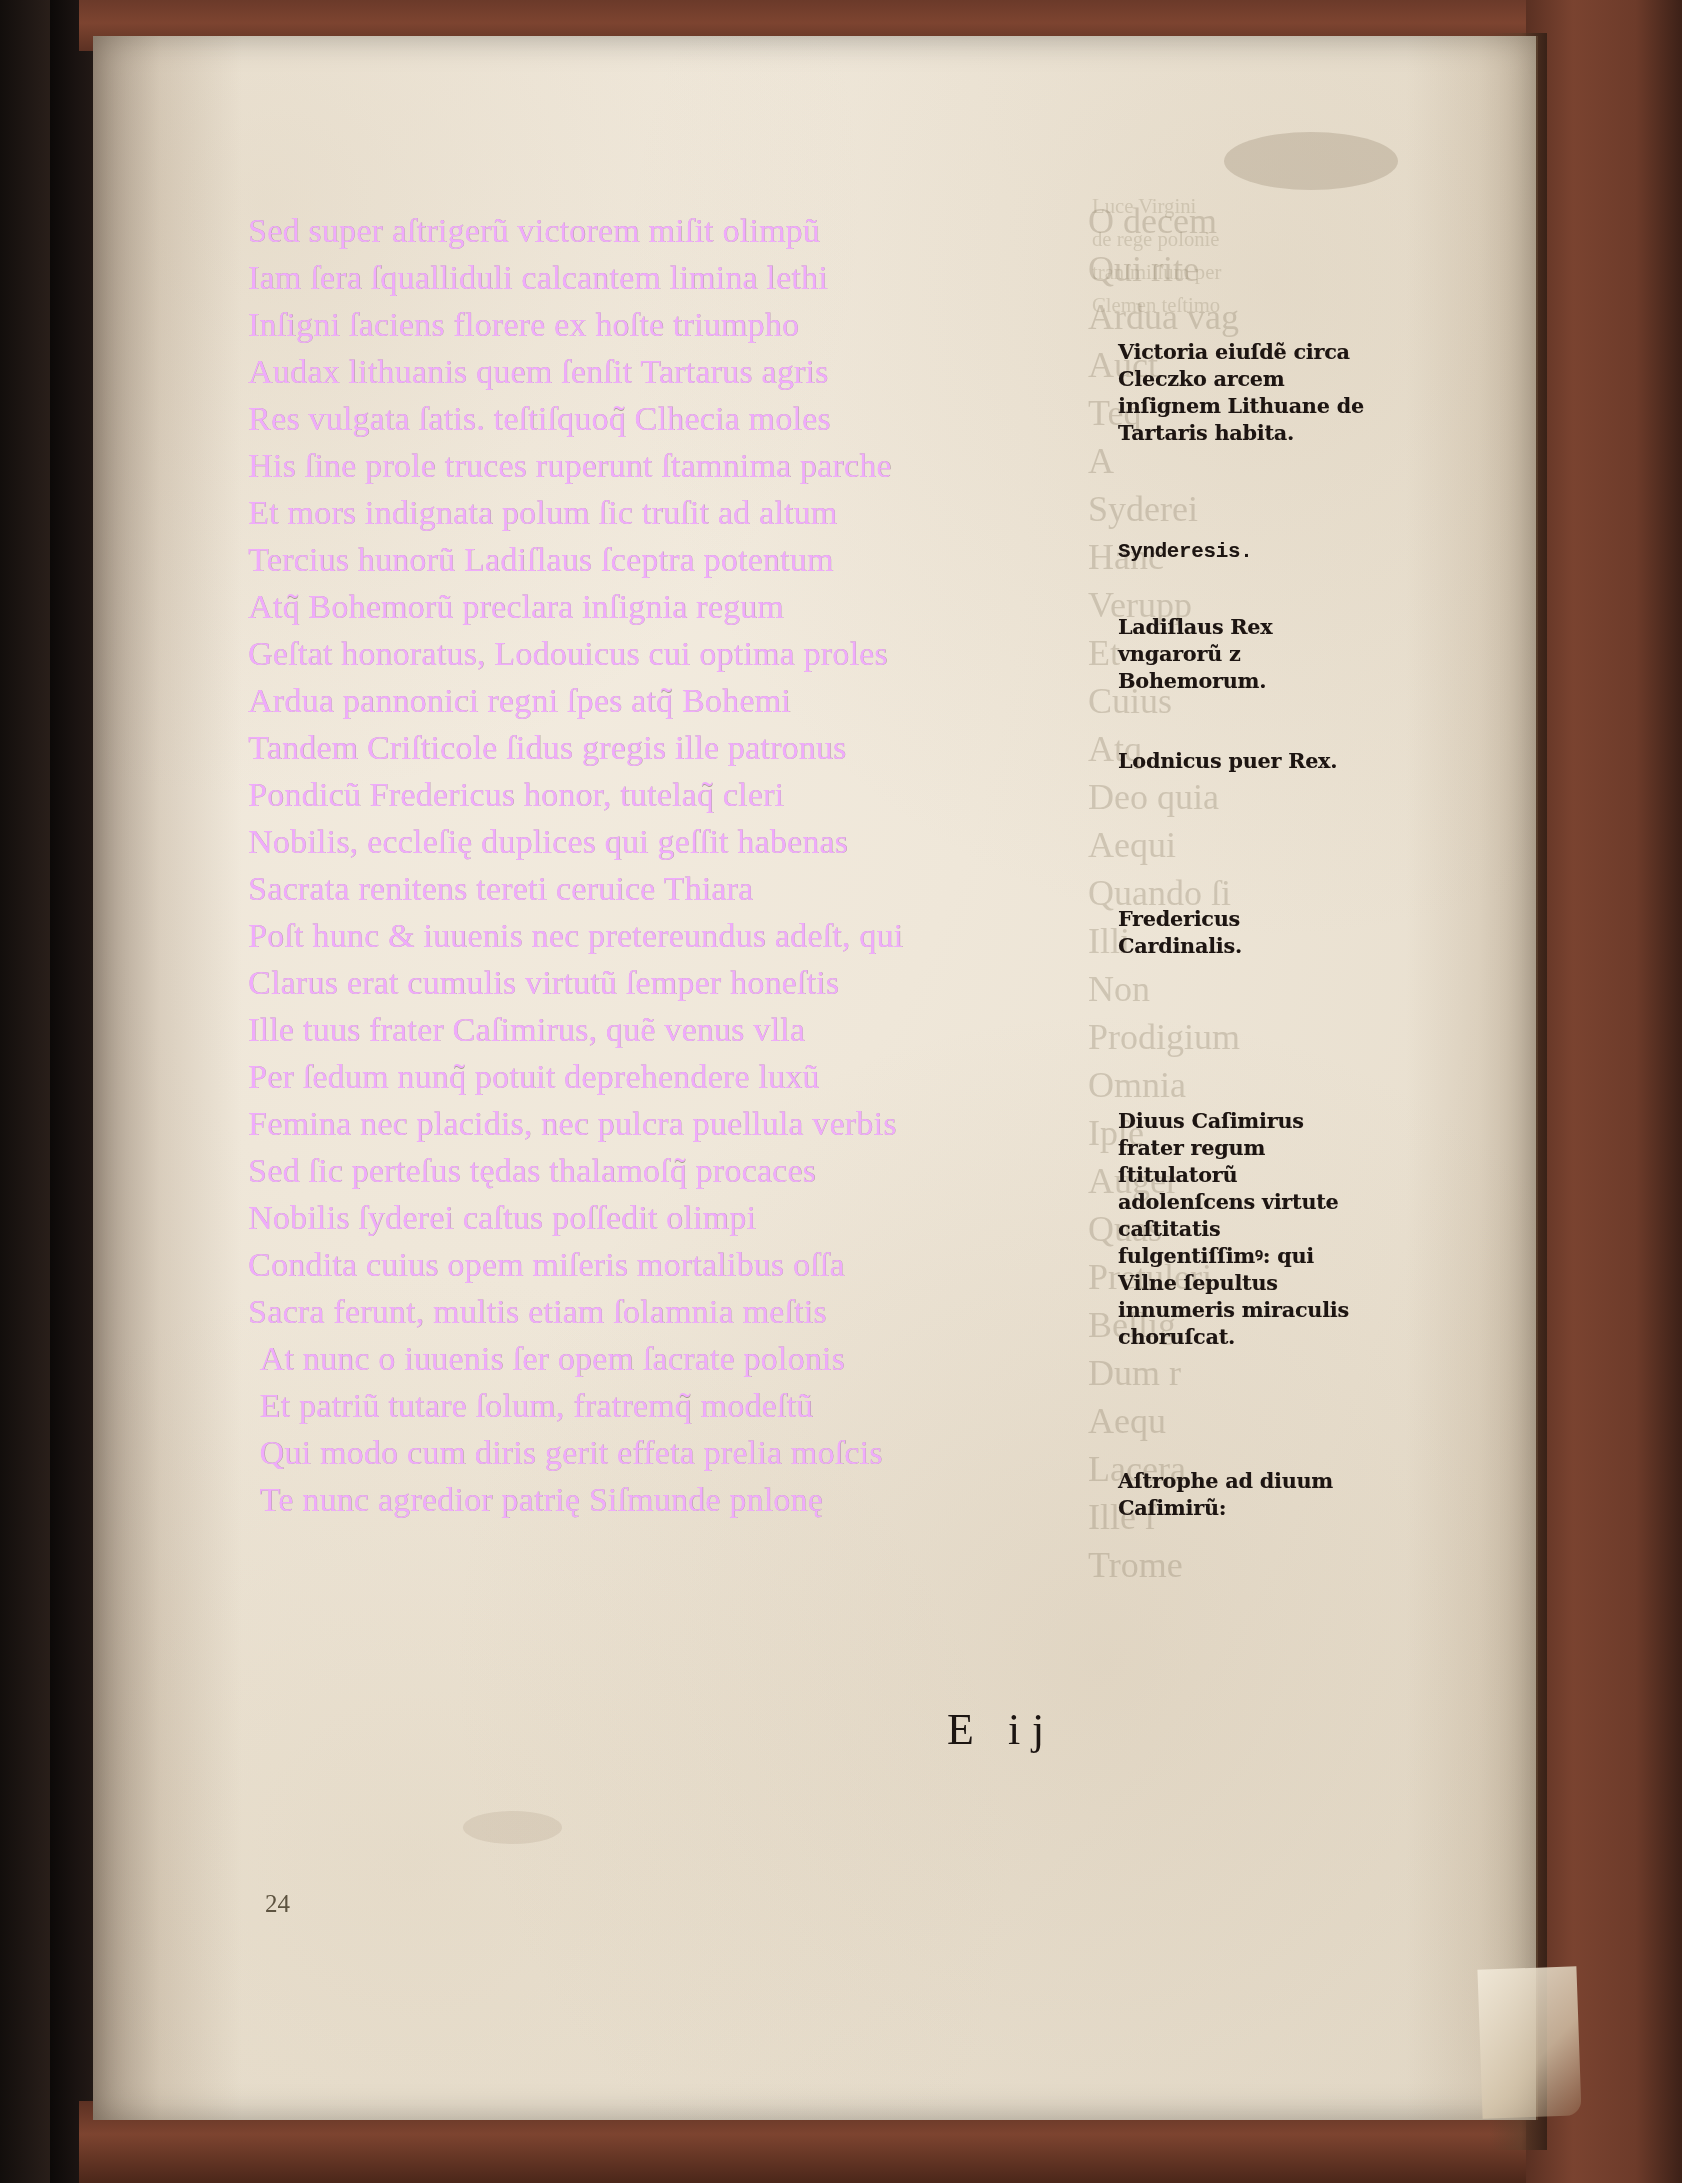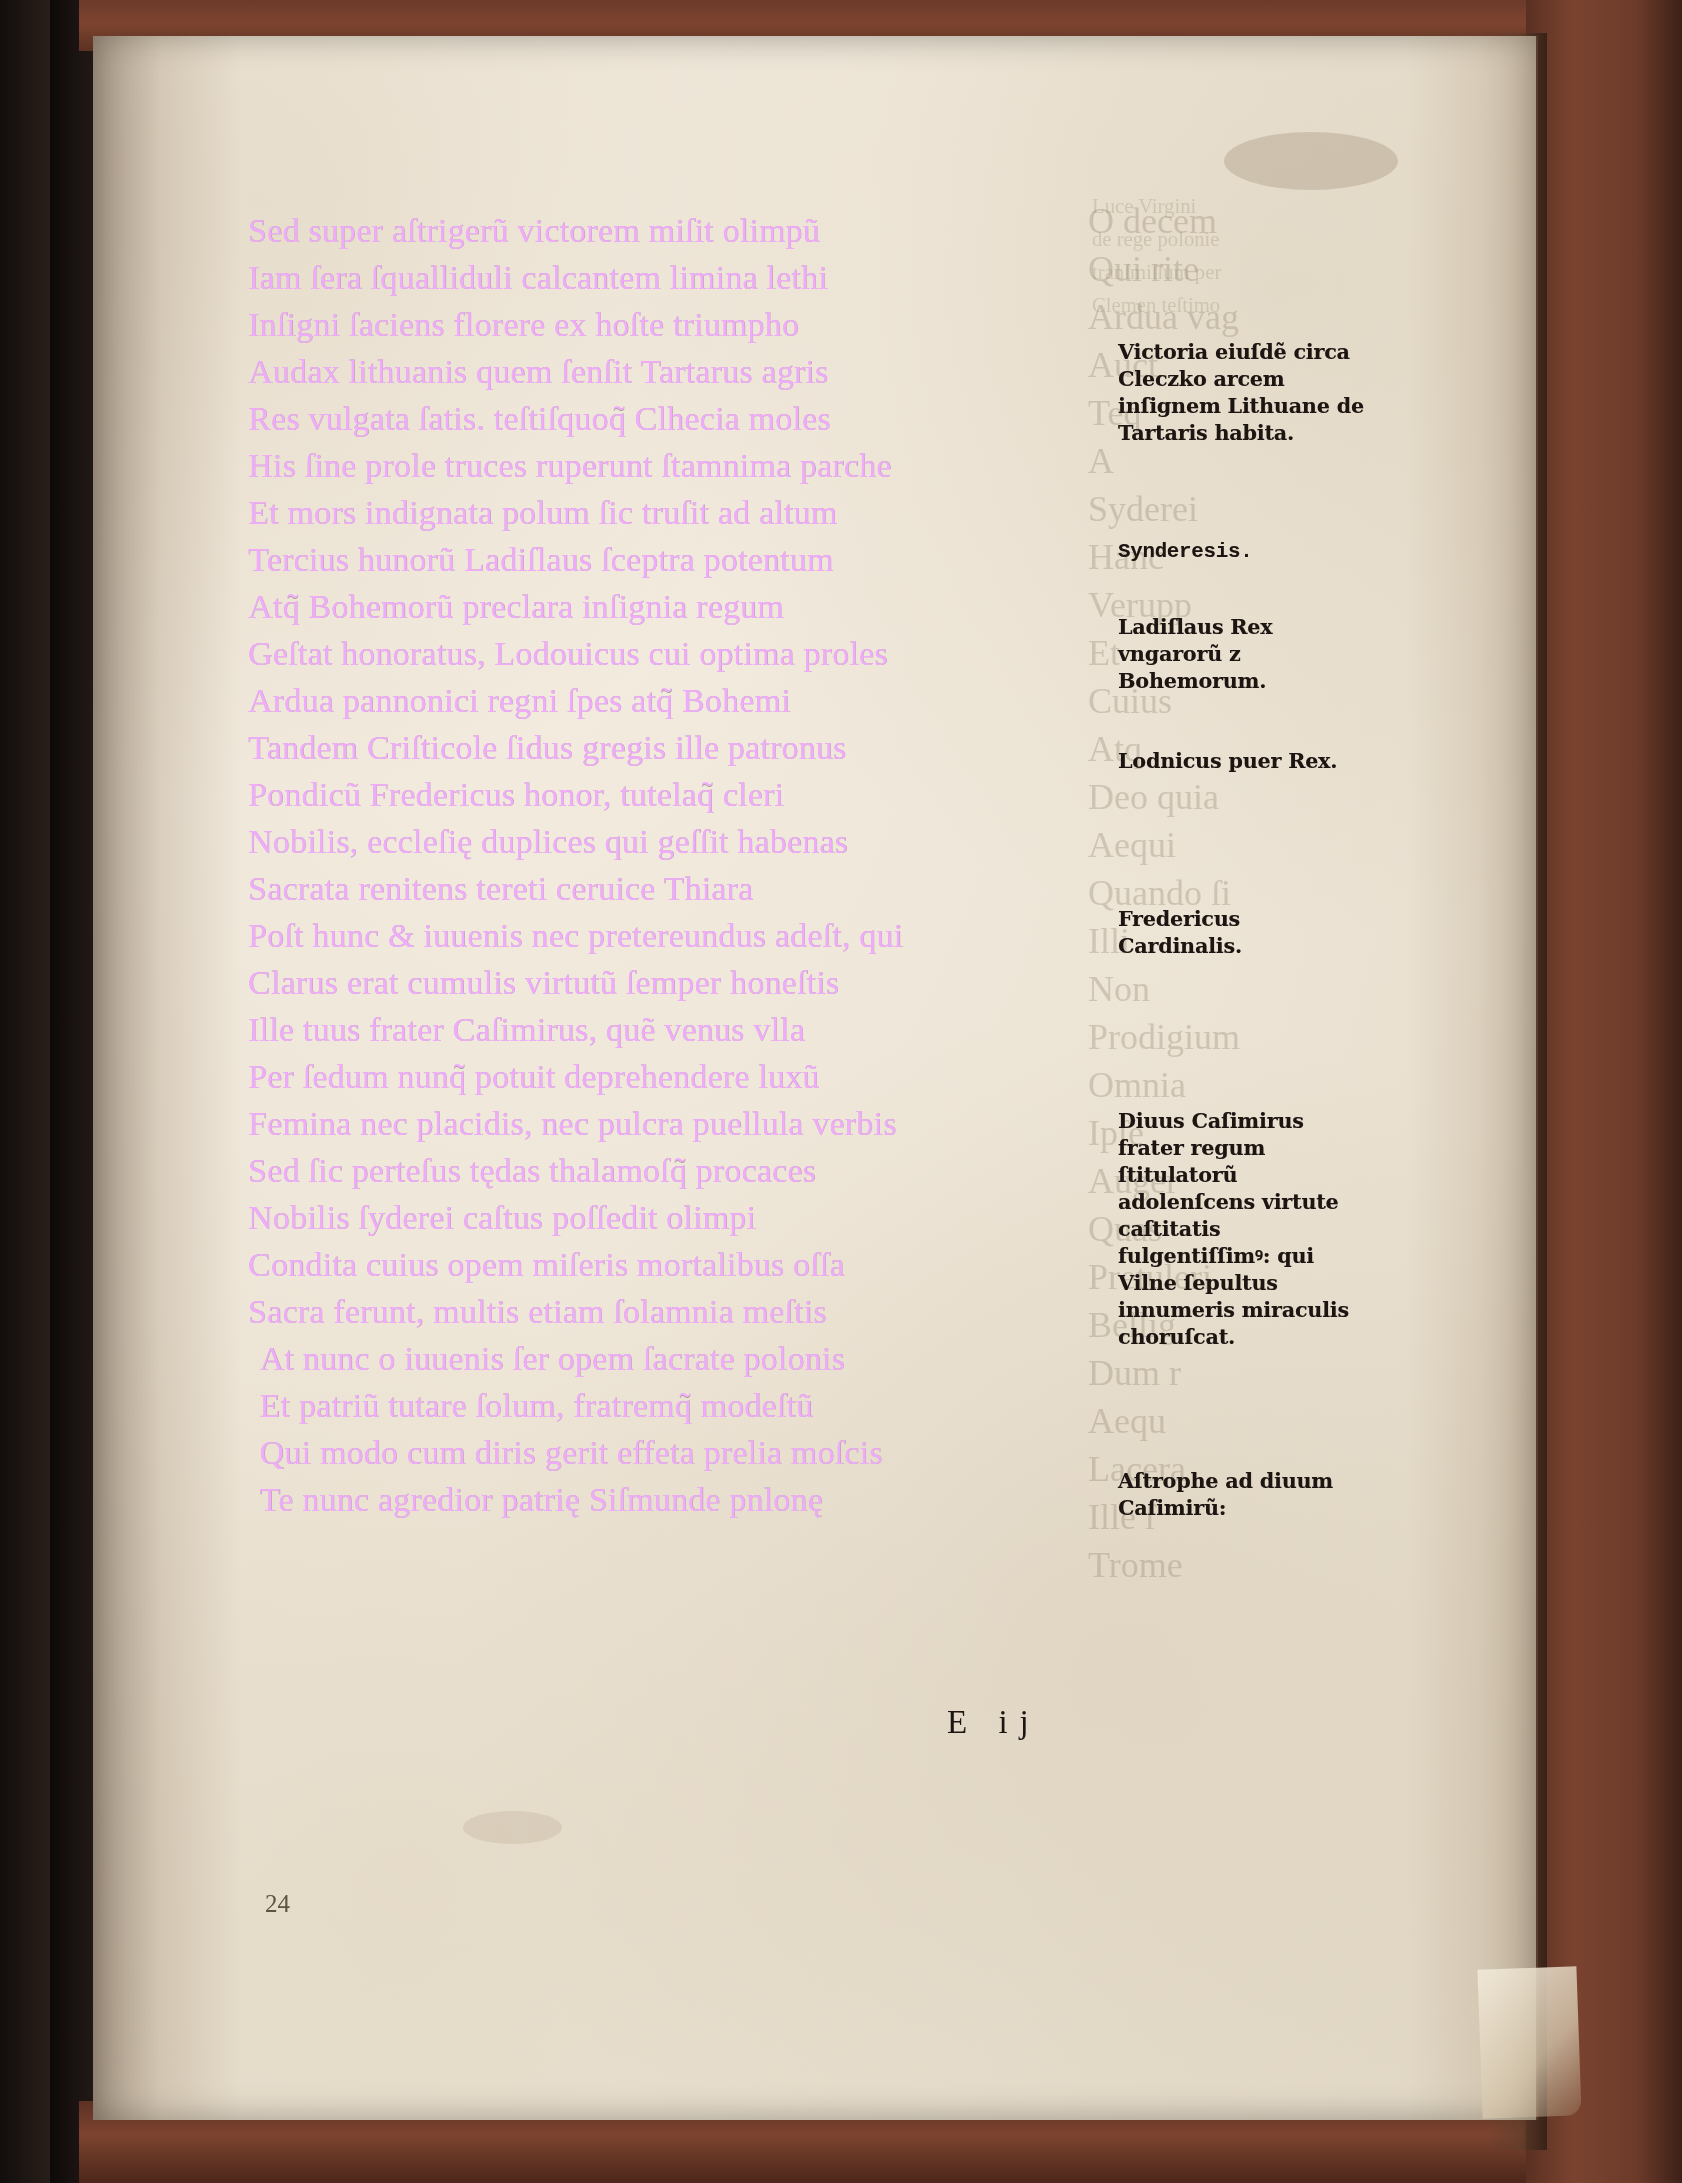--- a/index.html
+++ b/index.html
@@ -150,21 +150,21 @@
     color: #1d1512;
     letter-spacing: -0.2px;
     text-shadow: 0.2px 0.2px 0 rgba(40,28,20,0.4);
   }
 
   
   .signature {
     position: absolute;
     left: 947px; top: 1704px;
     font-family: "Liberation Serif", serif;
-    font-size: 33px;
+    font-size: 44px;
     color: #1c1512;
     letter-spacing: 11.6px;
   }
   .folio {
     position: absolute;
     left: 265px; top: 1890px;
     font-family: "Liberation Serif", serif;
     font-size: 25px;
     color: #5d5340;
   }

